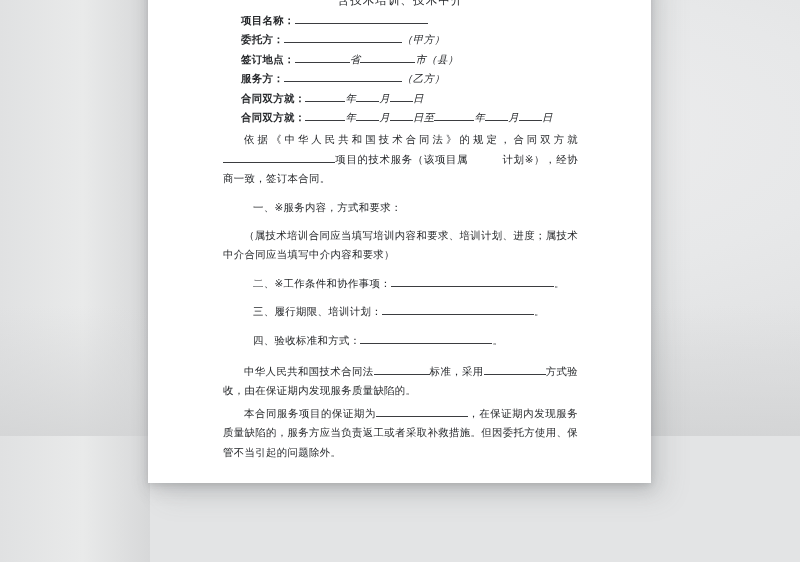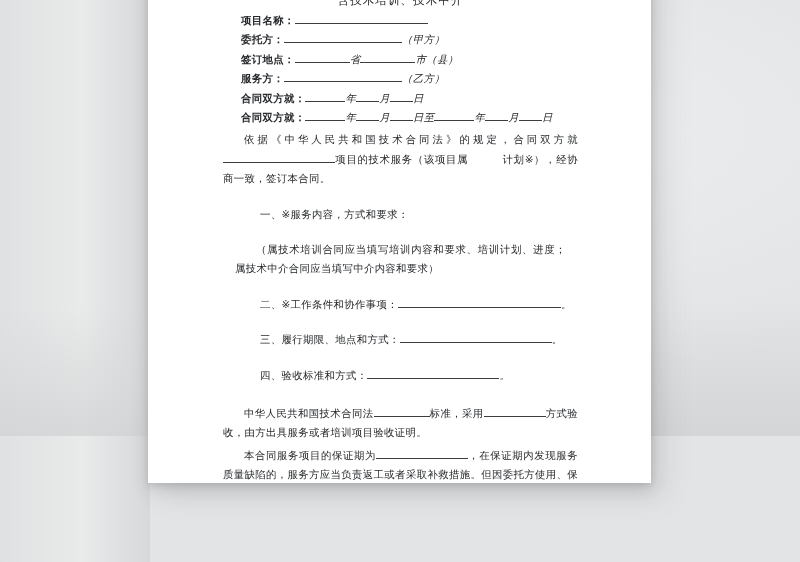--- a/index.html
+++ b/index.html
@@ -123,27 +123,27 @@
     border-bottom: 1.1px solid #3b3d40;
     height: 11px;
     vertical-align: baseline;
   }
 
   .spacer-gap { height: 3px; }
 
   .clause {
     text-indent: 21px;
     white-space: nowrap;
-    margin: 16px;
+    margin: 9px;
   }
 
   .note {
     text-indent: 21px;
     text-align: justify;
-    margin: 12px;
+    margin: 0;
   }
 </style>
 </head>
 <body>
 
 <div id="canvas">
 
   <div class="bg-shade-left"></div>
   <div class="bg-shade-bottom"></div>
 
@@ -209,27 +209,27 @@
 
         <div class="spacer-gap"></div>
 
         <p class="para"><span>依据《中华人民共和国技术合同法》的规定，合同双方就</span><span class="para-inline-blank" style="width:112px"></span><span>项目的技术服务（该项目属</span><span class="para-inline-blank" style="width:34px;border-bottom:none"></span><span>计划※），经协商一致，签订本合同。</span></p>
 
         <p class="clause">一、※服务内容，方式和要求：</p>
         <p class="note">（属技术培训合同应当填写培训内容和要求、培训计划、进度；属技术中介合同应当填写中介内容和要求）</p>
 
         <p class="clause"><span>二、※工作条件和协作事项：</span><span class="para-inline-blank" style="width:163px"></span><span>。</span></p>
 
-        <p class="clause"><span>三、履行期限、地点和方式：</span><span class="para-inline-blank" style="width:152px"></span><span>。</span></p>
+        <p class="clause"><span>三、履行期限、培训计划：</span><span class="para-inline-blank" style="width:152px"></span><span>。</span></p>
 
         <p class="clause"><span>四、验收标准和方式：</span><span class="para-inline-blank" style="width:132px"></span><span>。</span></p>
 
         <div class="spacer-gap"></div>
 
-        <p class="para"><span>中华人民共和国技术合同法</span><span class="para-inline-blank" style="width:56px"></span><span>标准，采用</span><span class="para-inline-blank" style="width:62px"></span><span>方式验收，由</span><span>方出具服务或者培训项目验收证明。</span></p>
+        <p class="para"><span>中华人民共和国技术合同法</span><span class="para-inline-blank" style="width:56px"></span><span>标准，采用</span><span class="para-inline-blank" style="width:62px"></span><span>方式验收，由</span><span>在保证期内发现服务质量缺陷的。</span></p>
 
         <div class="spacer-gap"></div>
 
         <p class="para"><span>本合同服务项目的保证期为</span><span class="para-inline-blank" style="width:92px"></span><span>，在保证期内发现服务质量缺陷的，服务方应当负责返工或者采取补救措施。但因委托方使用、保管不当引起的问题除外。</span></p>
 
       </div>
 
     </div>
   </div>
 

